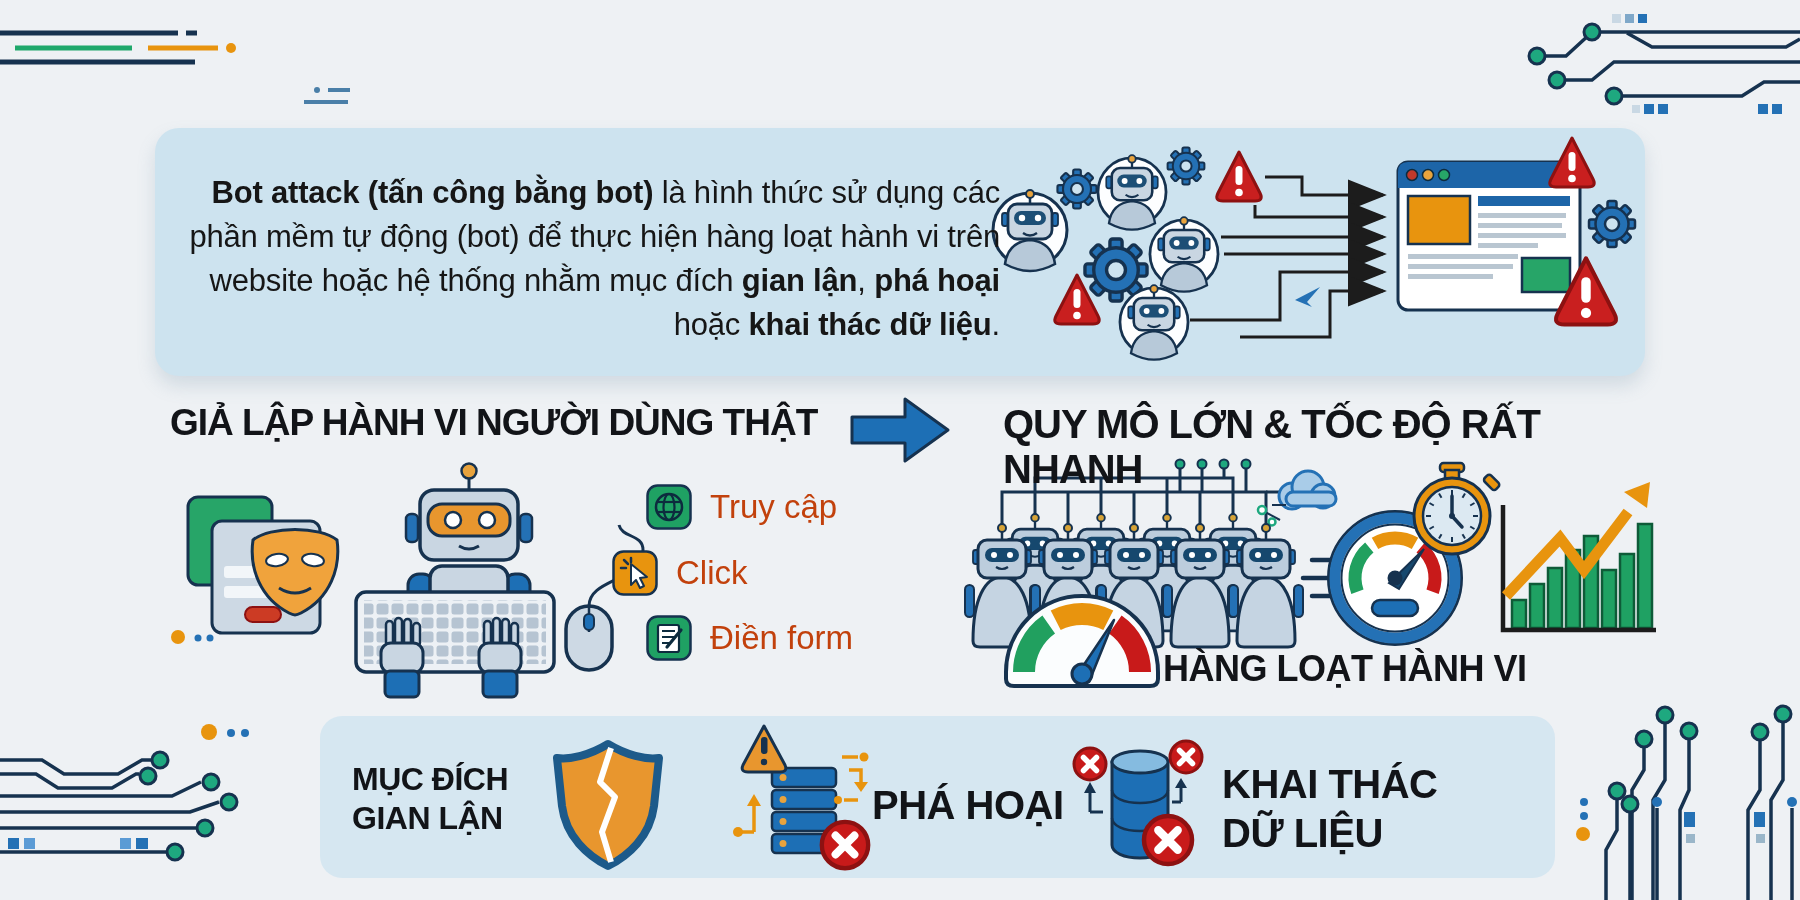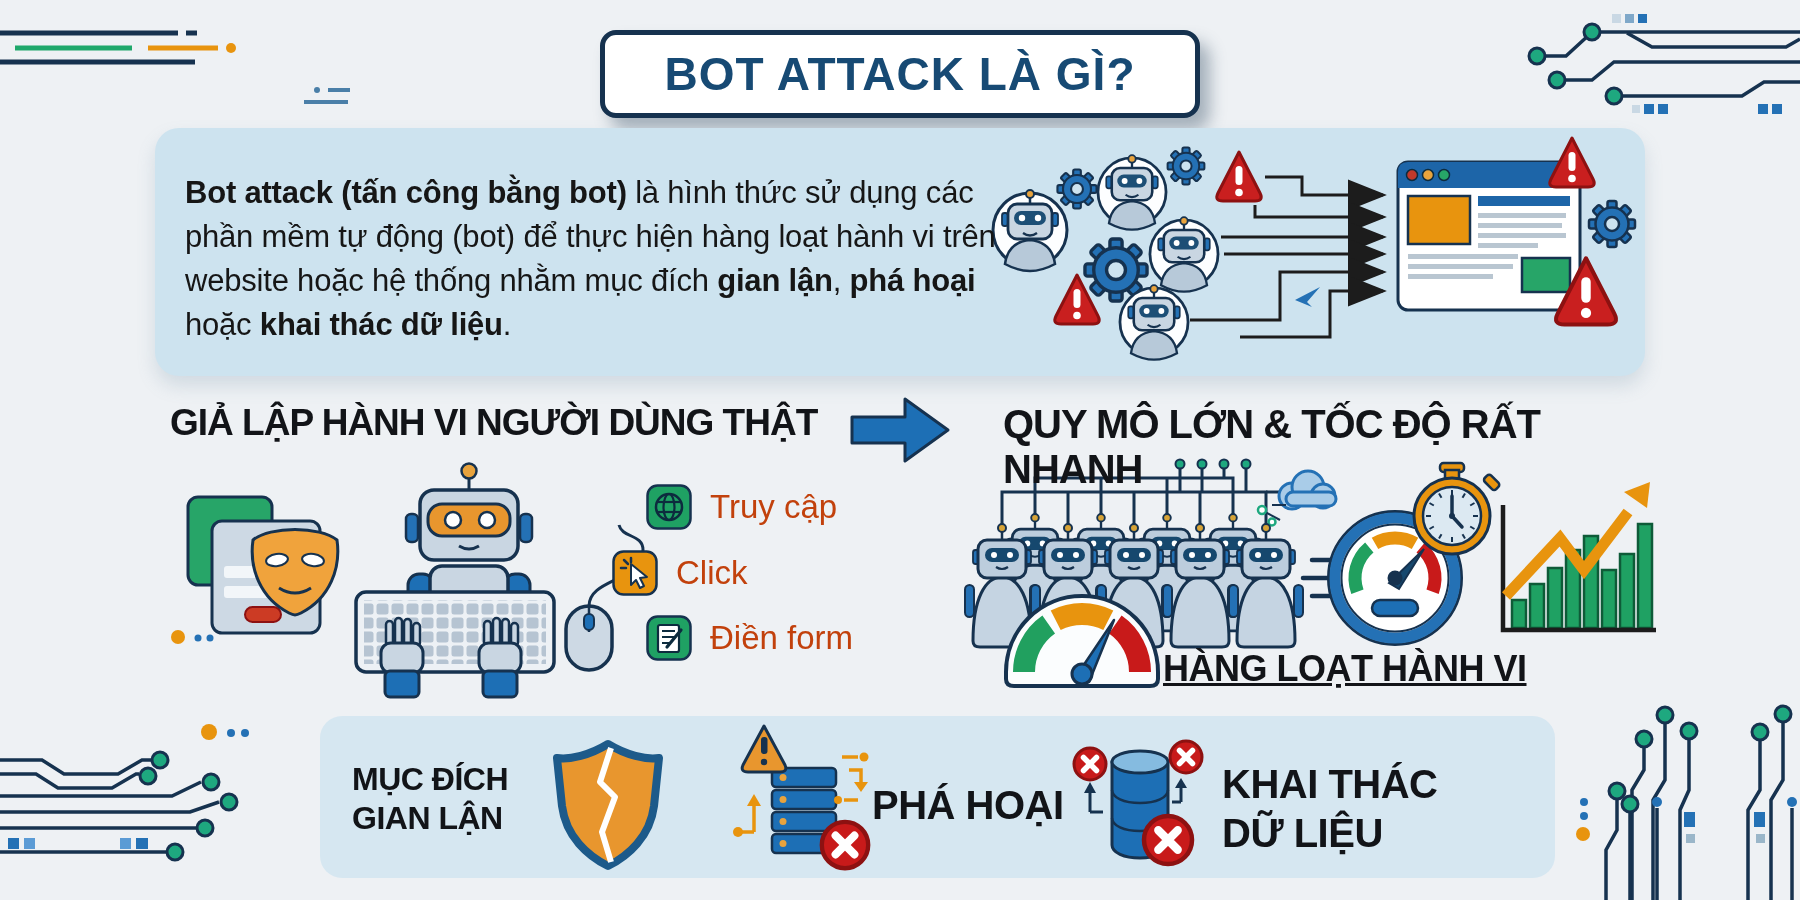--- a/index.html
+++ b/index.html
@@ -24,43 +24,41 @@
   }
   .bottom-panel{
     position:absolute;left:320px;top:716px;width:1235px;height:162px;z-index:1;
     background:#d6e7f1;border-radius:22px;
   }
   
   .txt{position:absolute;z-index:3;color:#161616;}
   .desc-text{
     left:185px;top:140px;width:815px;font-size:31px;line-height:1.42;
     letter-spacing:-.2px;
+    text-align:right;
   }
   .desc-text b{font-weight:700;}
   .h-left{left:170px;top:402px;width:690px;font-size:37px;font-weight:800;letter-spacing:-1px;color:#121418;}
   .h-right{left:1003px;top:402px;width:660px;font-size:40px;font-weight:800;letter-spacing:-1px;color:#121418;}
-  .caption-mass{left:1163px;top:648px;width:420px;font-size:36px;font-weight:800;letter-spacing:-.5px;color:#121418;text-decoration:underline;}
+  .caption-mass{left:1163px;top:648px;width:420px;font-size:36px;font-weight:800;letter-spacing:-.5px;color:#121418;}
   .action-item{position:absolute;z-index:3;display:flex;align-items:center;gap:18px;}
   .action-item .lbl{font-size:33px;font-weight:500;color:#c2410c;}
   .ai-1{left:646px;top:484px;}
   .ai-2{left:612px;top:550px;}
   .ai-3{left:646px;top:615px;}
   .b-lbl{font-weight:800;color:#121418;line-height:1.22;letter-spacing:-.5px;}
   .b-lbl-1{left:352px;top:760px;width:235px;font-size:32px;}
   .b-lbl-2{left:872px;top:781px;width:220px;font-size:40px;}
   .b-lbl-3{left:1222px;top:760px;width:270px;font-size:40px;}
 </style>
 </head>
 <body>
 
 <div class="canvas">
 
-  <div class="title-box">
-    <span class="title-text">BOT ATTACK LÀ GÌ?</span>
-  </div>
   <div class="desc-panel"></div>
   <div class="bottom-panel"></div>
 
   <svg class="layer-svg" width="1800" height="900" viewBox="0 0 1800 900">
     <defs>
       <marker id="ah" viewBox="0 0 10 8" refX="9" refY="4" markerWidth="13" markerHeight="11" orient="auto">
         <path d="M0,0 L10,4 L0,8 Z" fill="#1c1c1c"></path>
       </marker>
       <pattern id="keys" width="15" height="14" patternUnits="userSpaceOnUse">
         <rect x="1.5" y="1.5" width="12" height="11" rx="2.5" fill="#b6c4d2"></rect>

